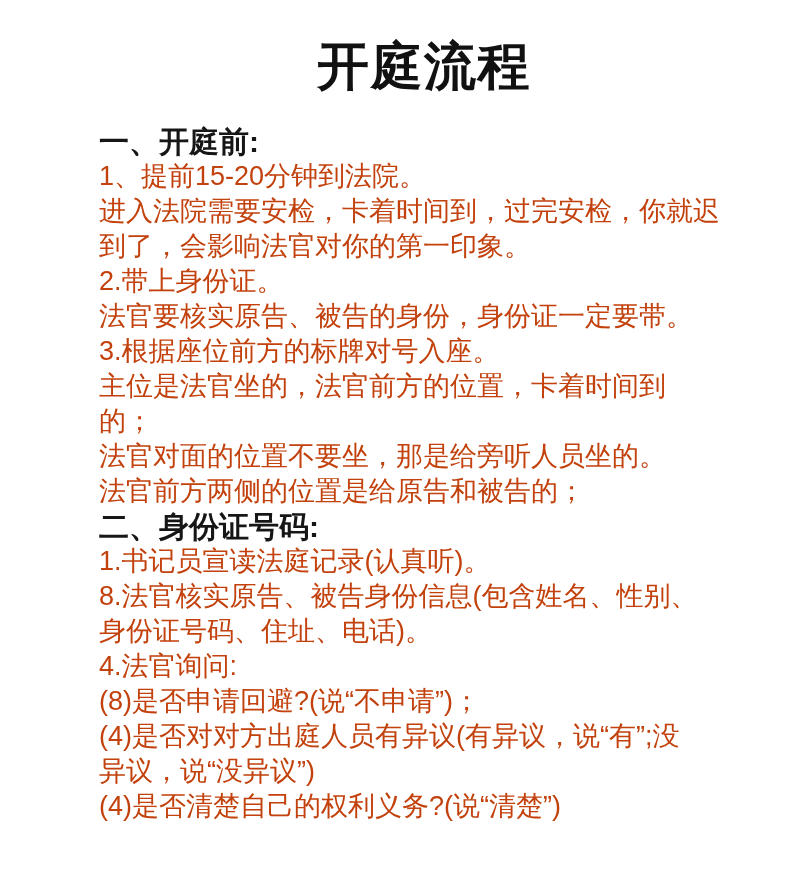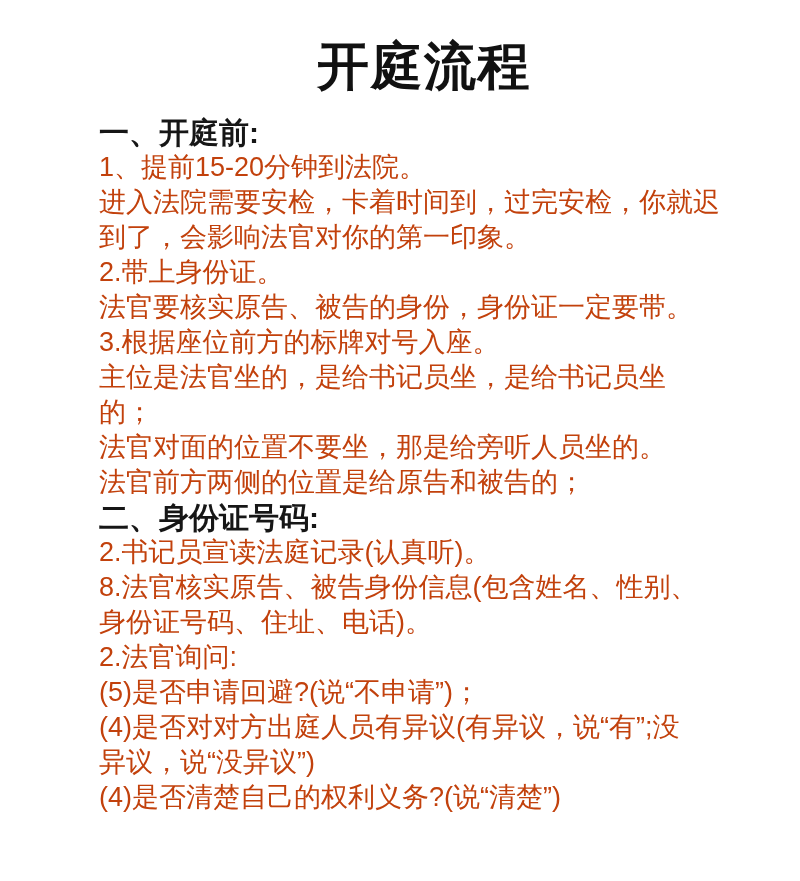--- a/index.html
+++ b/index.html
@@ -23,21 +23,21 @@
     margin: 33px 0 0 0;
     text-align: center;
     font-size: 52px;
     line-height: 1.3;
     font-weight: 700;
     letter-spacing: 1.5px;
     color: #111111;
     padding-left: 48px;
   }
   .content {
-    margin-top: 14px;
+    margin-top: 23px;
     padding-left: 99px;
     padding-right: 24px;
   }
   .heading {
     margin: 0;
     font-size: 30px;
     line-height: 35px;
     font-weight: 700;
     color: #161616;
   }
@@ -60,32 +60,32 @@
   <div class="content">
 
     <section>
       <h2 class="heading">一、开庭前:</h2>
       <p class="para">1、提前15-20分钟到法院。</p>
       <p class="para">进入法院需要安检，卡着时间到，过完安检，你就迟
 到了，会影响法官对你的第一印象。</p>
       <p class="para">2.带上身份证。</p>
       <p class="para">法官要核实原告、被告的身份，身份证一定要带。</p>
       <p class="para">3.根据座位前方的标牌对号入座。</p>
-      <p class="para">主位是法官坐的，是给书记员坐，是给书记员坐
+      <p class="para">主位是法官坐的，法官前方的位置，卡着时间到
 的；</p>
       <p class="para">法官对面的位置不要坐，那是给旁听人员坐的。</p>
       <p class="para">法官前方两侧的位置是给原告和被告的；</p>
     </section>
 
     <section>
       <h2 class="heading">二、身份证号码:</h2>
-      <p class="para">2.书记员宣读法庭记录(认真听)。</p>
+      <p class="para">1.书记员宣读法庭记录(认真听)。</p>
       <p class="para">8.法官核实原告、被告身份信息(包含姓名、性别、
 身份证号码、住址、电话)。</p>
-      <p class="para">2.法官询问:</p>
-      <p class="para">(5)是否申请回避?(说“不申请”)；</p>
+      <p class="para">4.法官询问:</p>
+      <p class="para">(8)是否申请回避?(说“不申请”)；</p>
       <p class="para">(4)是否对对方出庭人员有异议(有异议，说“有”;没
 异议，说“没异议”)</p>
       <p class="para">(4)是否清楚自己的权利义务?(说“清楚”)</p>
     </section>
 
   </div>
 </div>
 
 </body></html>

